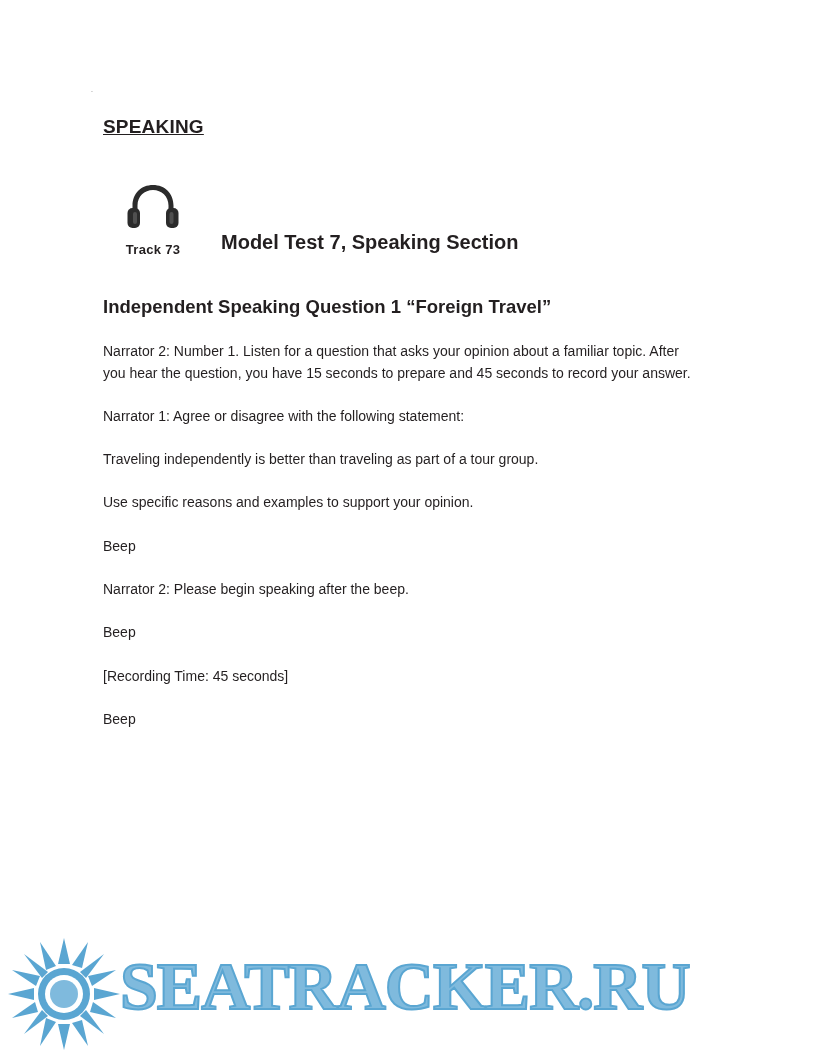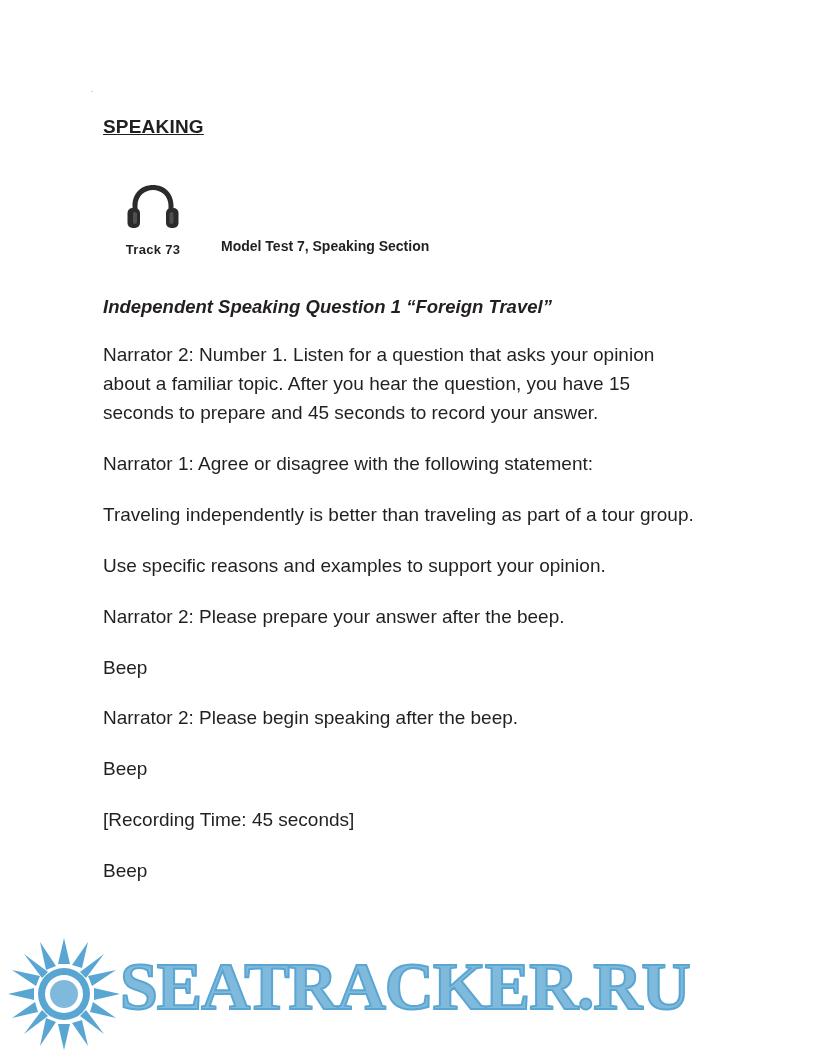--- a/index.html
+++ b/index.html
@@ -69,38 +69,37 @@
 
   .track-label {
     font-size: 13px;
     font-weight: bold;
     letter-spacing: 0.3px;
     margin-top: 12px;
     color: #231f20;
   }
 
   .track-heading {
-    font-size: 14px;
+    font-size: 20px;
     font-weight: bold;
     margin-left: 18px;
     padding-bottom: 3px;
     color: #231f20;
   }
 
   .question-heading {
     font-size: 18.5px;
     font-weight: bold;
-    font-style: italic;
     line-height: 1.32;
     margin: 38px 0 0 0;
     color: #231f20;
   }
 
   p.body {
-    font-size: 19px;
+    font-size: 14px;
     line-height: 1.52;
     margin: 22px 0 0 0;
     color: #231f20;
   }
 
   
   .watermark {
     position: absolute;
     left: 0;
     bottom: 0;
@@ -153,21 +152,20 @@
       </div>
       <div class="track-heading">Model Test 7, Speaking Section</div>
     </div>
 
     <h2 class="question-heading">Independent Speaking Question 1 “Foreign Travel”</h2>
 
     <p class="body">Narrator 2: Number 1. Listen for a question that asks your opinion about a familiar topic. After you hear the question, you have 15 seconds to prepare and 45 seconds to record your answer.</p>
     <p class="body">Narrator 1: Agree or disagree with the following statement:</p>
     <p class="body">Traveling independently is better than traveling as part of a tour group.</p>
     <p class="body">Use specific reasons and examples to support your opinion.</p>
-    <p class="body">Narrator 2: Please prepare your answer after the beep.</p>
     <p class="body">Beep</p>
     <p class="body">Narrator 2: Please begin speaking after the beep.</p>
     <p class="body">Beep</p>
     <p class="body">[Recording Time: 45 seconds]</p>
     <p class="body">Beep</p>
 
   </div>
 
   <div class="watermark">
     <svg class="wm-sun" viewBox="0 0 112 112">

